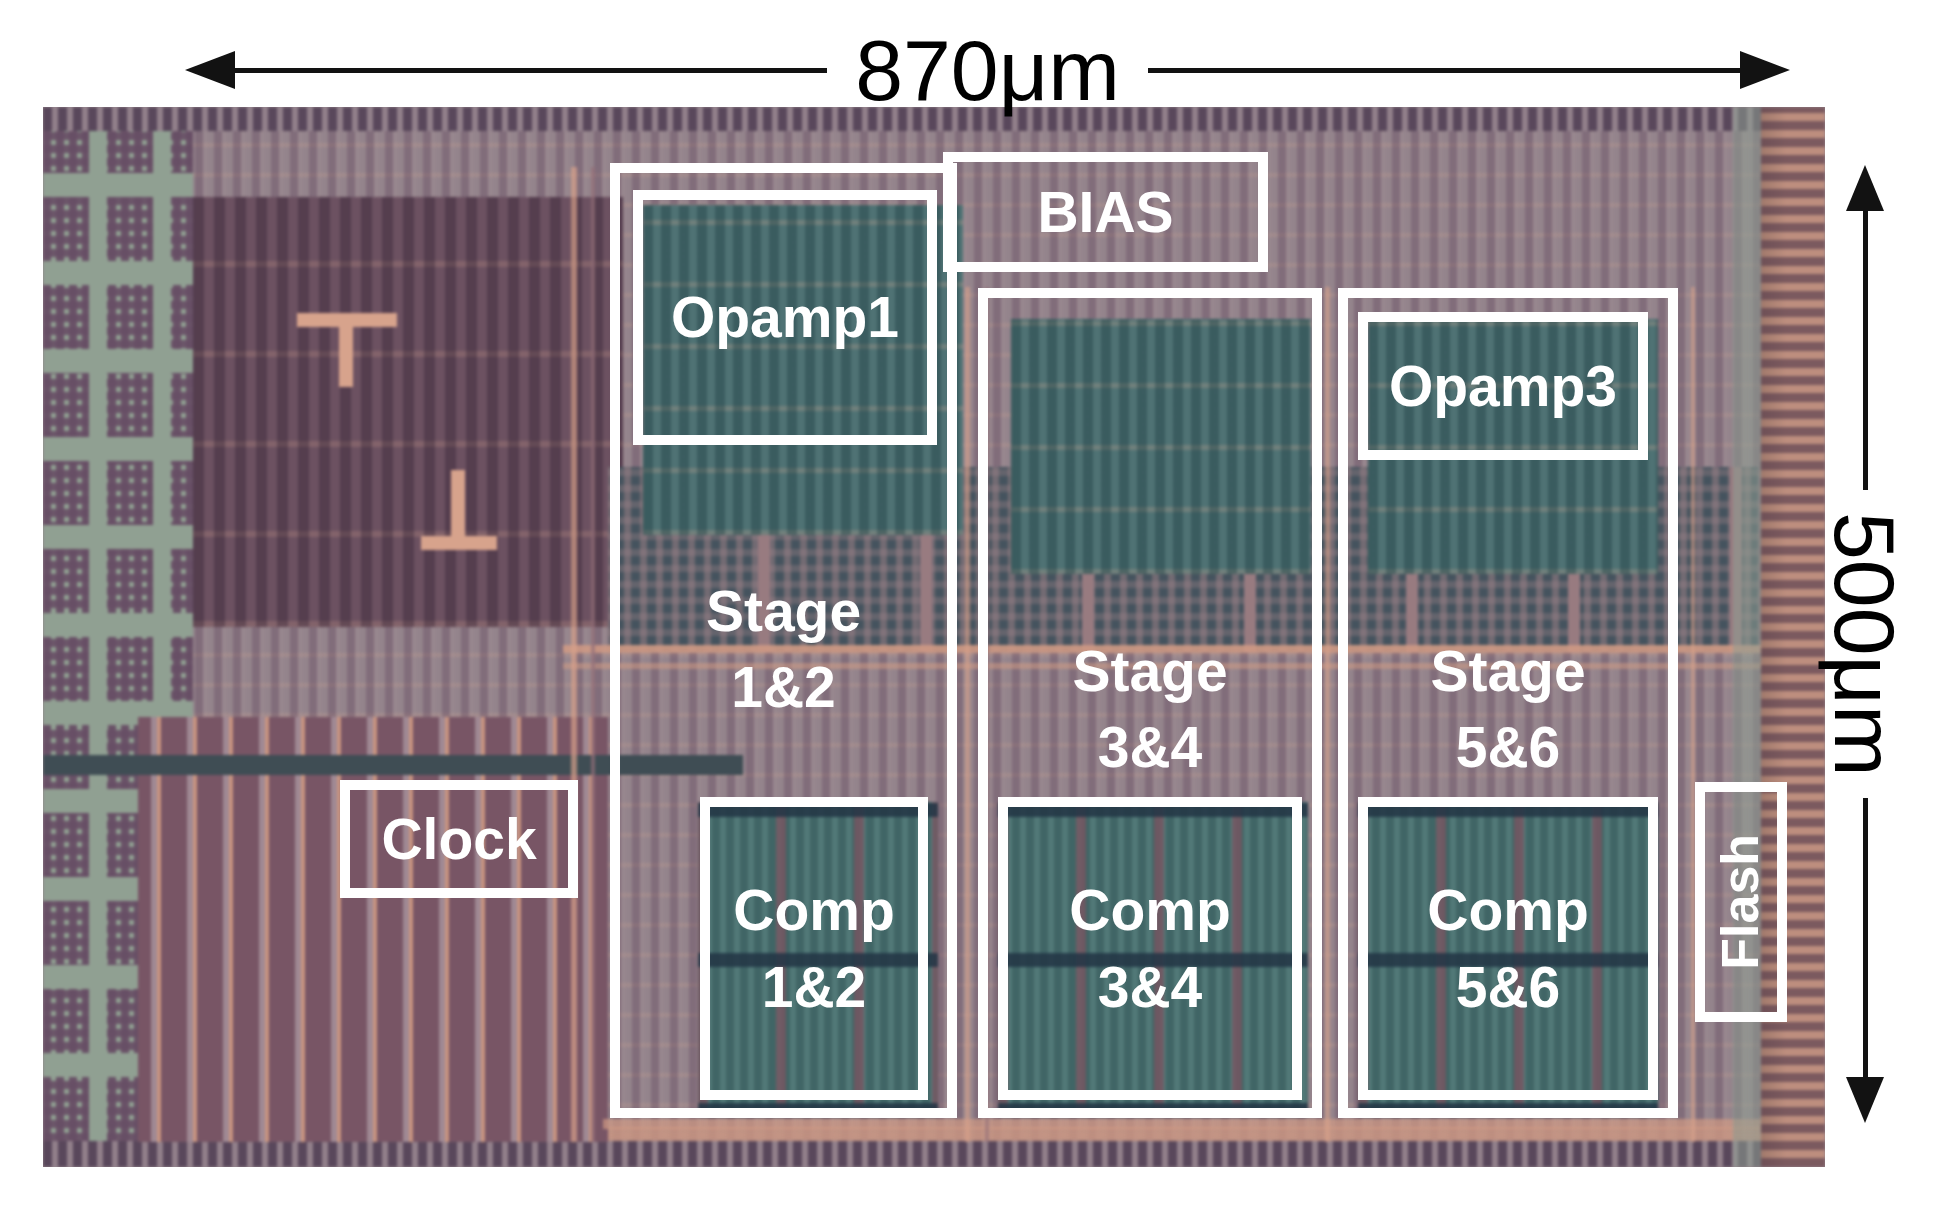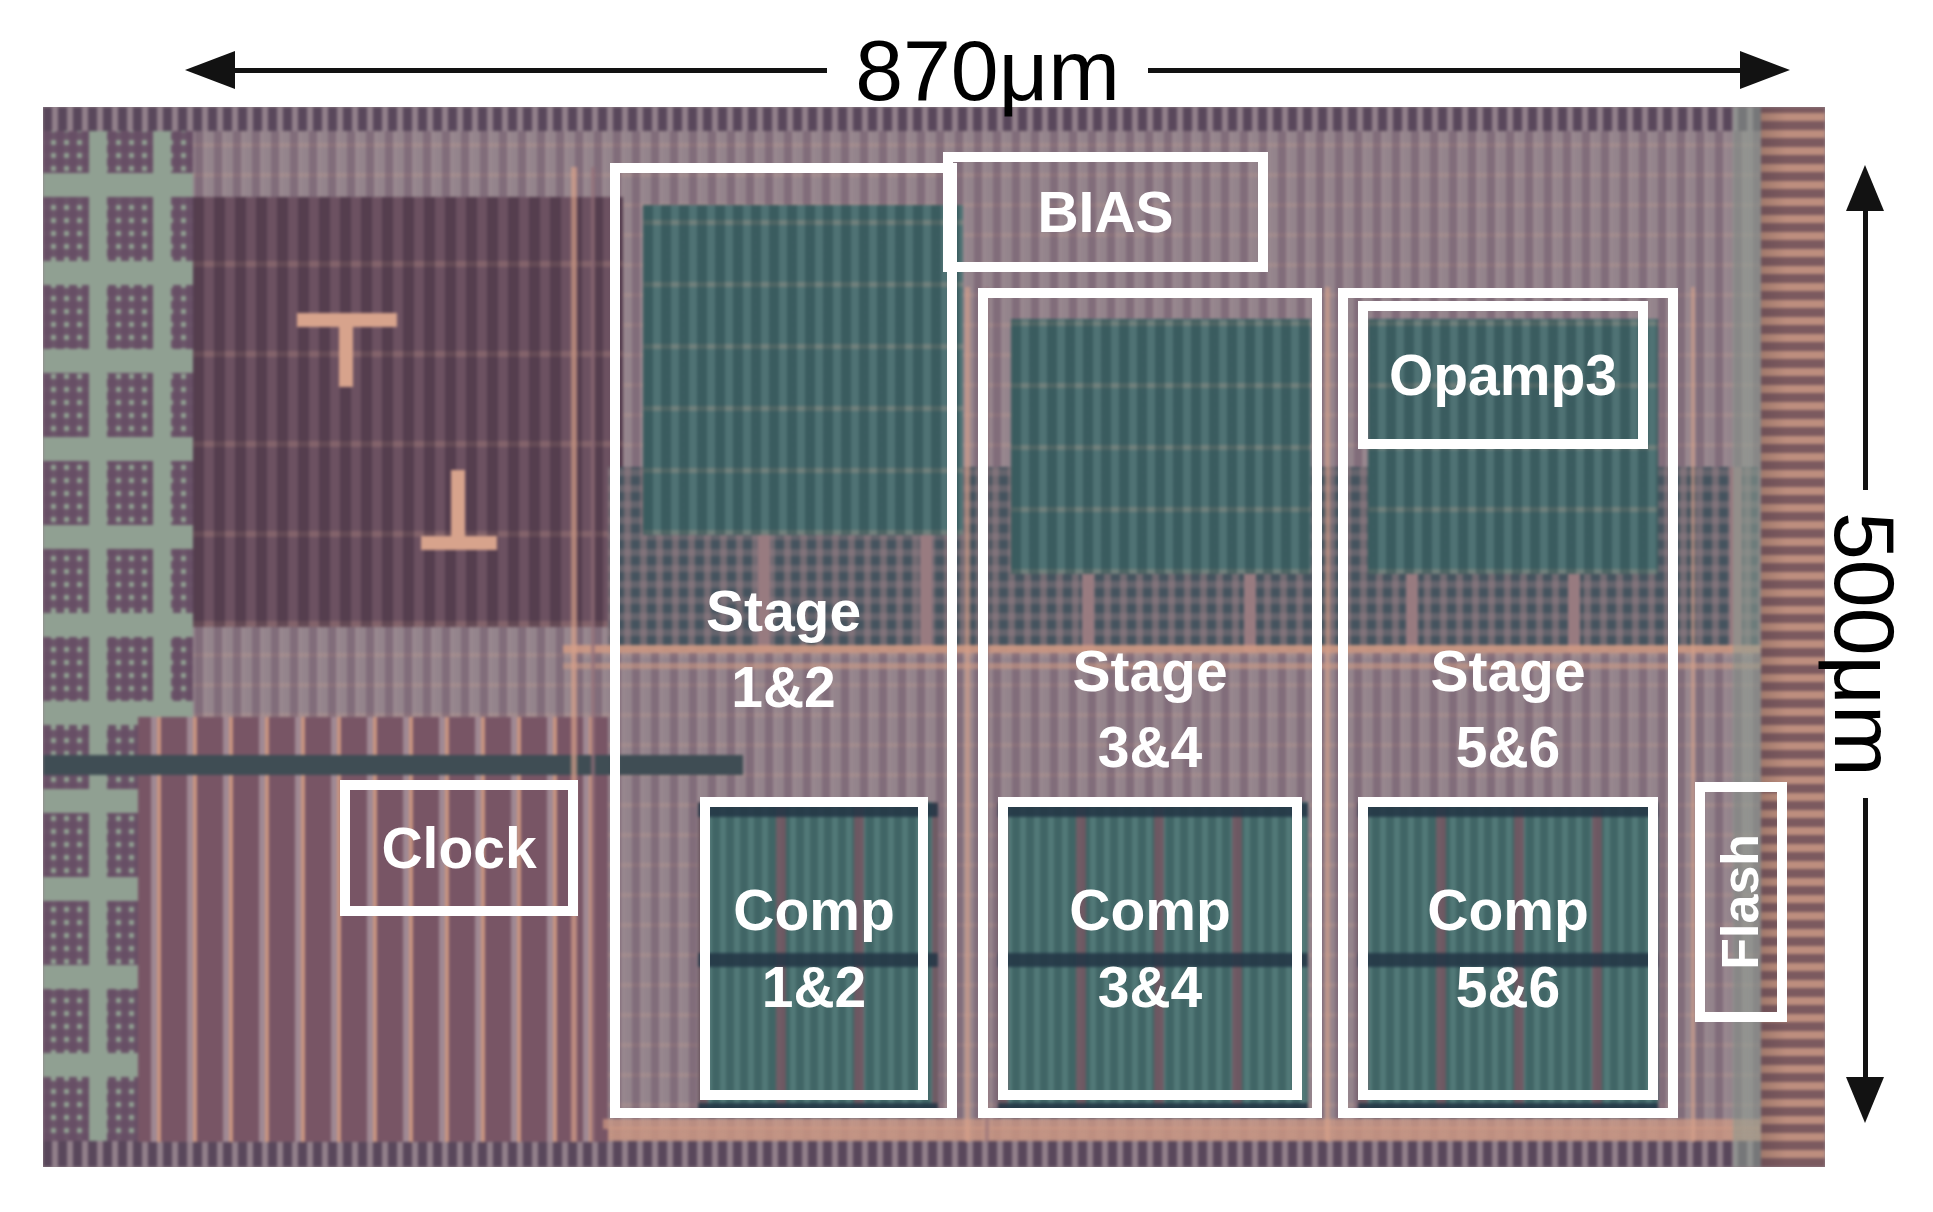--- a/index.html
+++ b/index.html
@@ -119,51 +119,54 @@
       <div class="tx" style="left:1648px;top:180px;width:4px;height:855px;background:rgba(220,160,135,.6);"></div>
 
       <div class="tx" style="left:1718px;top:0;width:64px;height:1060px;background-color:#c08d7c;background-image:
         repeating-linear-gradient(0deg, rgba(70,45,70,.55) 0 9px, rgba(0,0,0,0) 9px 17px),
         linear-gradient(90deg, rgba(0,0,0,.15), rgba(0,0,0,0) 40%);"></div>
       <div class="tx" style="left:1690px;top:0;width:28px;height:1060px;background:rgba(142,159,146,.55);"></div>
     </div>
 
 
     <div class="box" style="left:567px;top:56px;width:347px;height:955px;"></div>
+    <div class="box" style="left:590px;top:83px;width:304px;height:255px;">
+      <span class="lbl">Opamp1</span>
+    </div>
     <div class="float-lbl lbl" style="left:567px;top:466px;width:347px;">Stage
 1&amp;2</div>
     <div class="box" style="left:657px;top:690px;width:228px;height:303px;">
       <span class="lbl">Comp
 1&amp;2</span>
     </div>
 
     <div class="box" style="left:900px;top:45px;width:325px;height:120px;">
       <span class="lbl">BIAS</span>
     </div>
 
     <div class="box" style="left:935px;top:181px;width:344px;height:830px;"></div>
     <div class="float-lbl lbl" style="left:935px;top:526px;width:344px;">Stage
 3&amp;4</div>
     <div class="box" style="left:955px;top:690px;width:304px;height:303px;">
       <span class="lbl">Comp
 3&amp;4</span>
     </div>
 
     <div class="box" style="left:1295px;top:181px;width:340px;height:830px;"></div>
-    <div class="box" style="left:1315px;top:194px;width:290px;height:148px;">
+    <div class="box" style="left:1315px;top:205px;width:290px;height:148px;">
       <span class="lbl">Opamp3</span>
     </div>
     <div class="float-lbl lbl" style="left:1295px;top:526px;width:340px;">Stage
 5&amp;6</div>
     <div class="box" style="left:1315px;top:690px;width:300px;height:303px;">
       <span class="lbl">Comp
 5&amp;6</span>
     </div>
 
-    <div class="box" style="left:297px;top:673px;width:238px;height:136px;">
+    <div class="box" style="left:297px;top:673px;width:238px;height:118px;">
       <span class="lbl">Clock</span>
     </div>
 
     <div class="box" style="left:1652px;top:675px;width:92px;height:240px;">
       <span class="lbl rot-ccw" style="font-size:52px;">Flash</span>
     </div>
 
   </div>
 </div>
 

